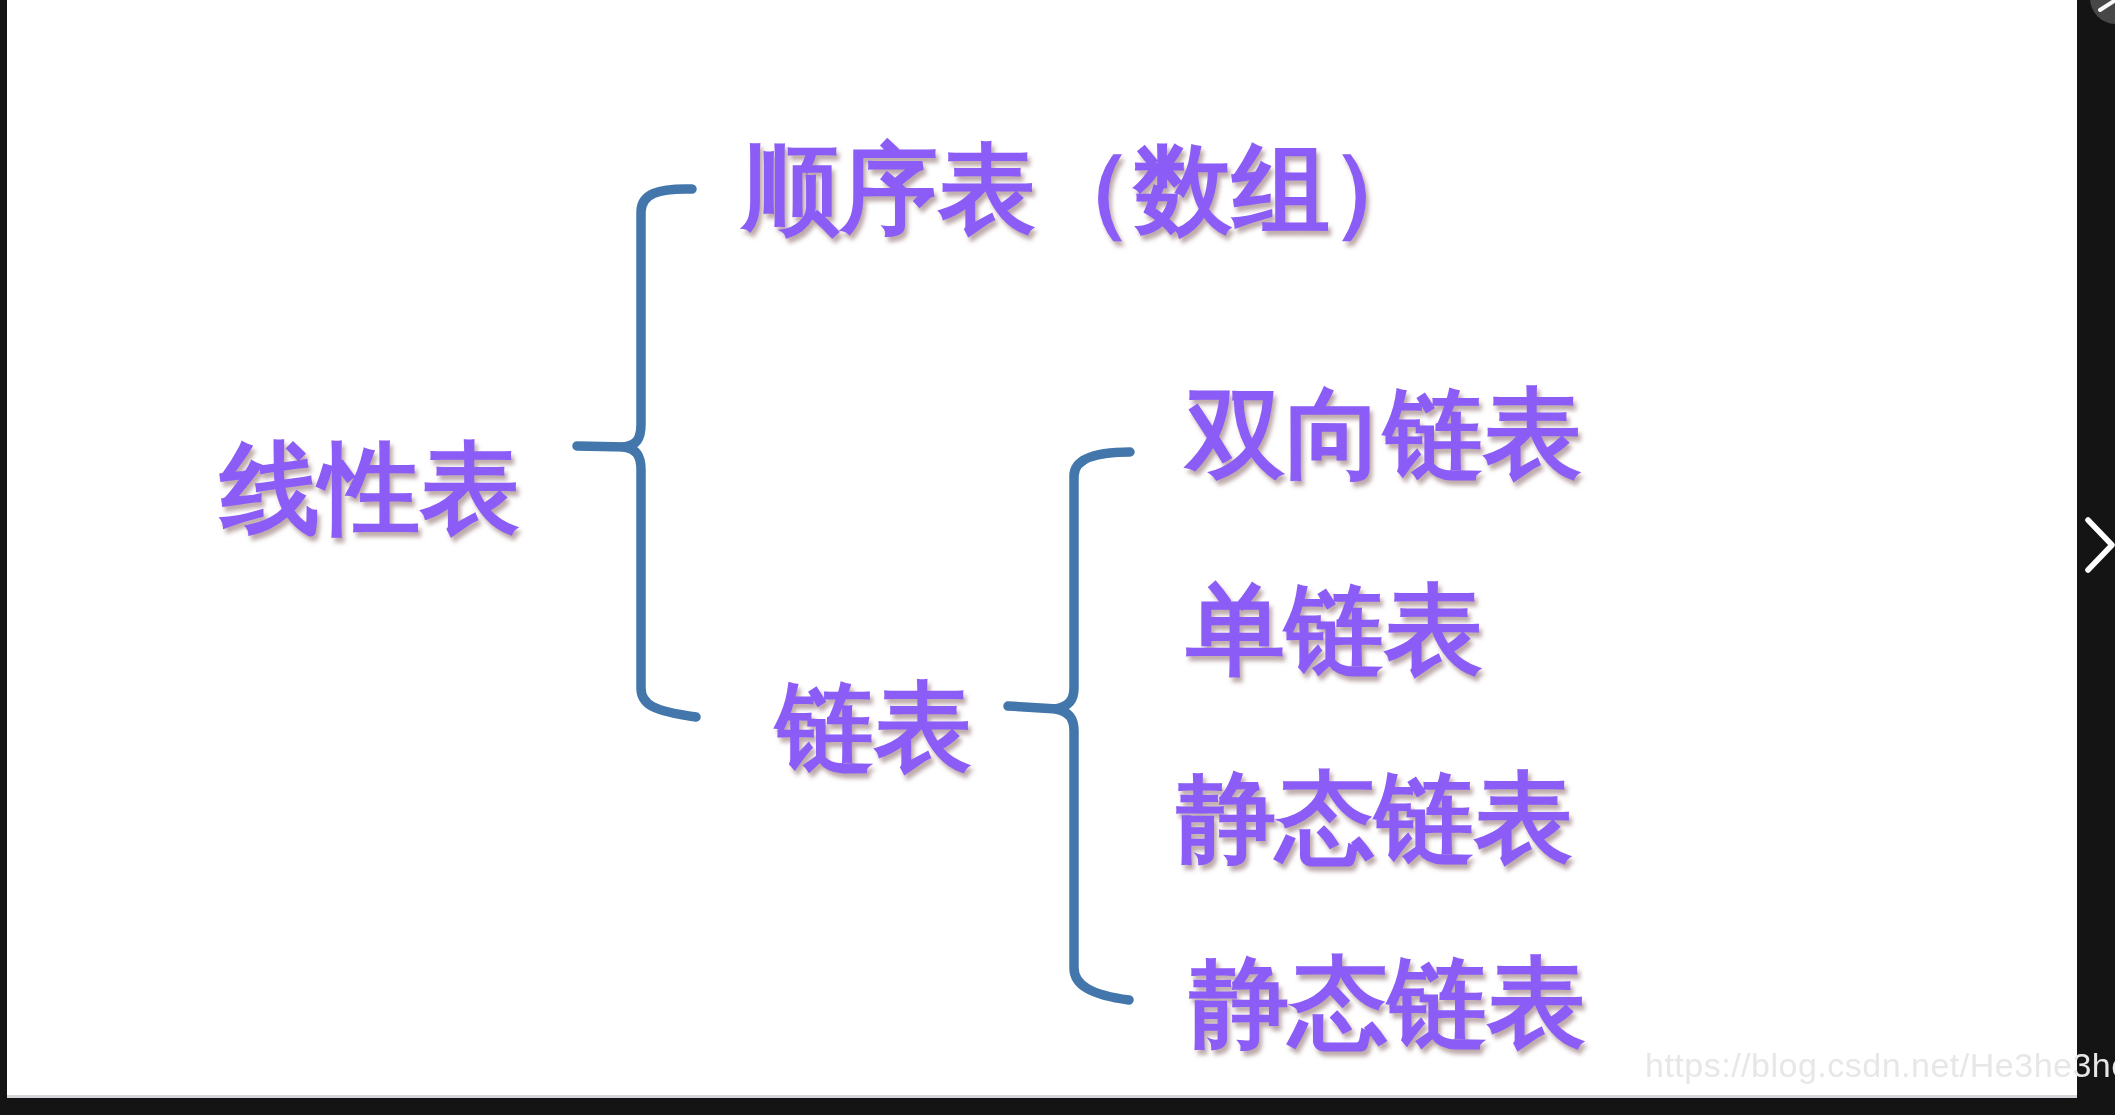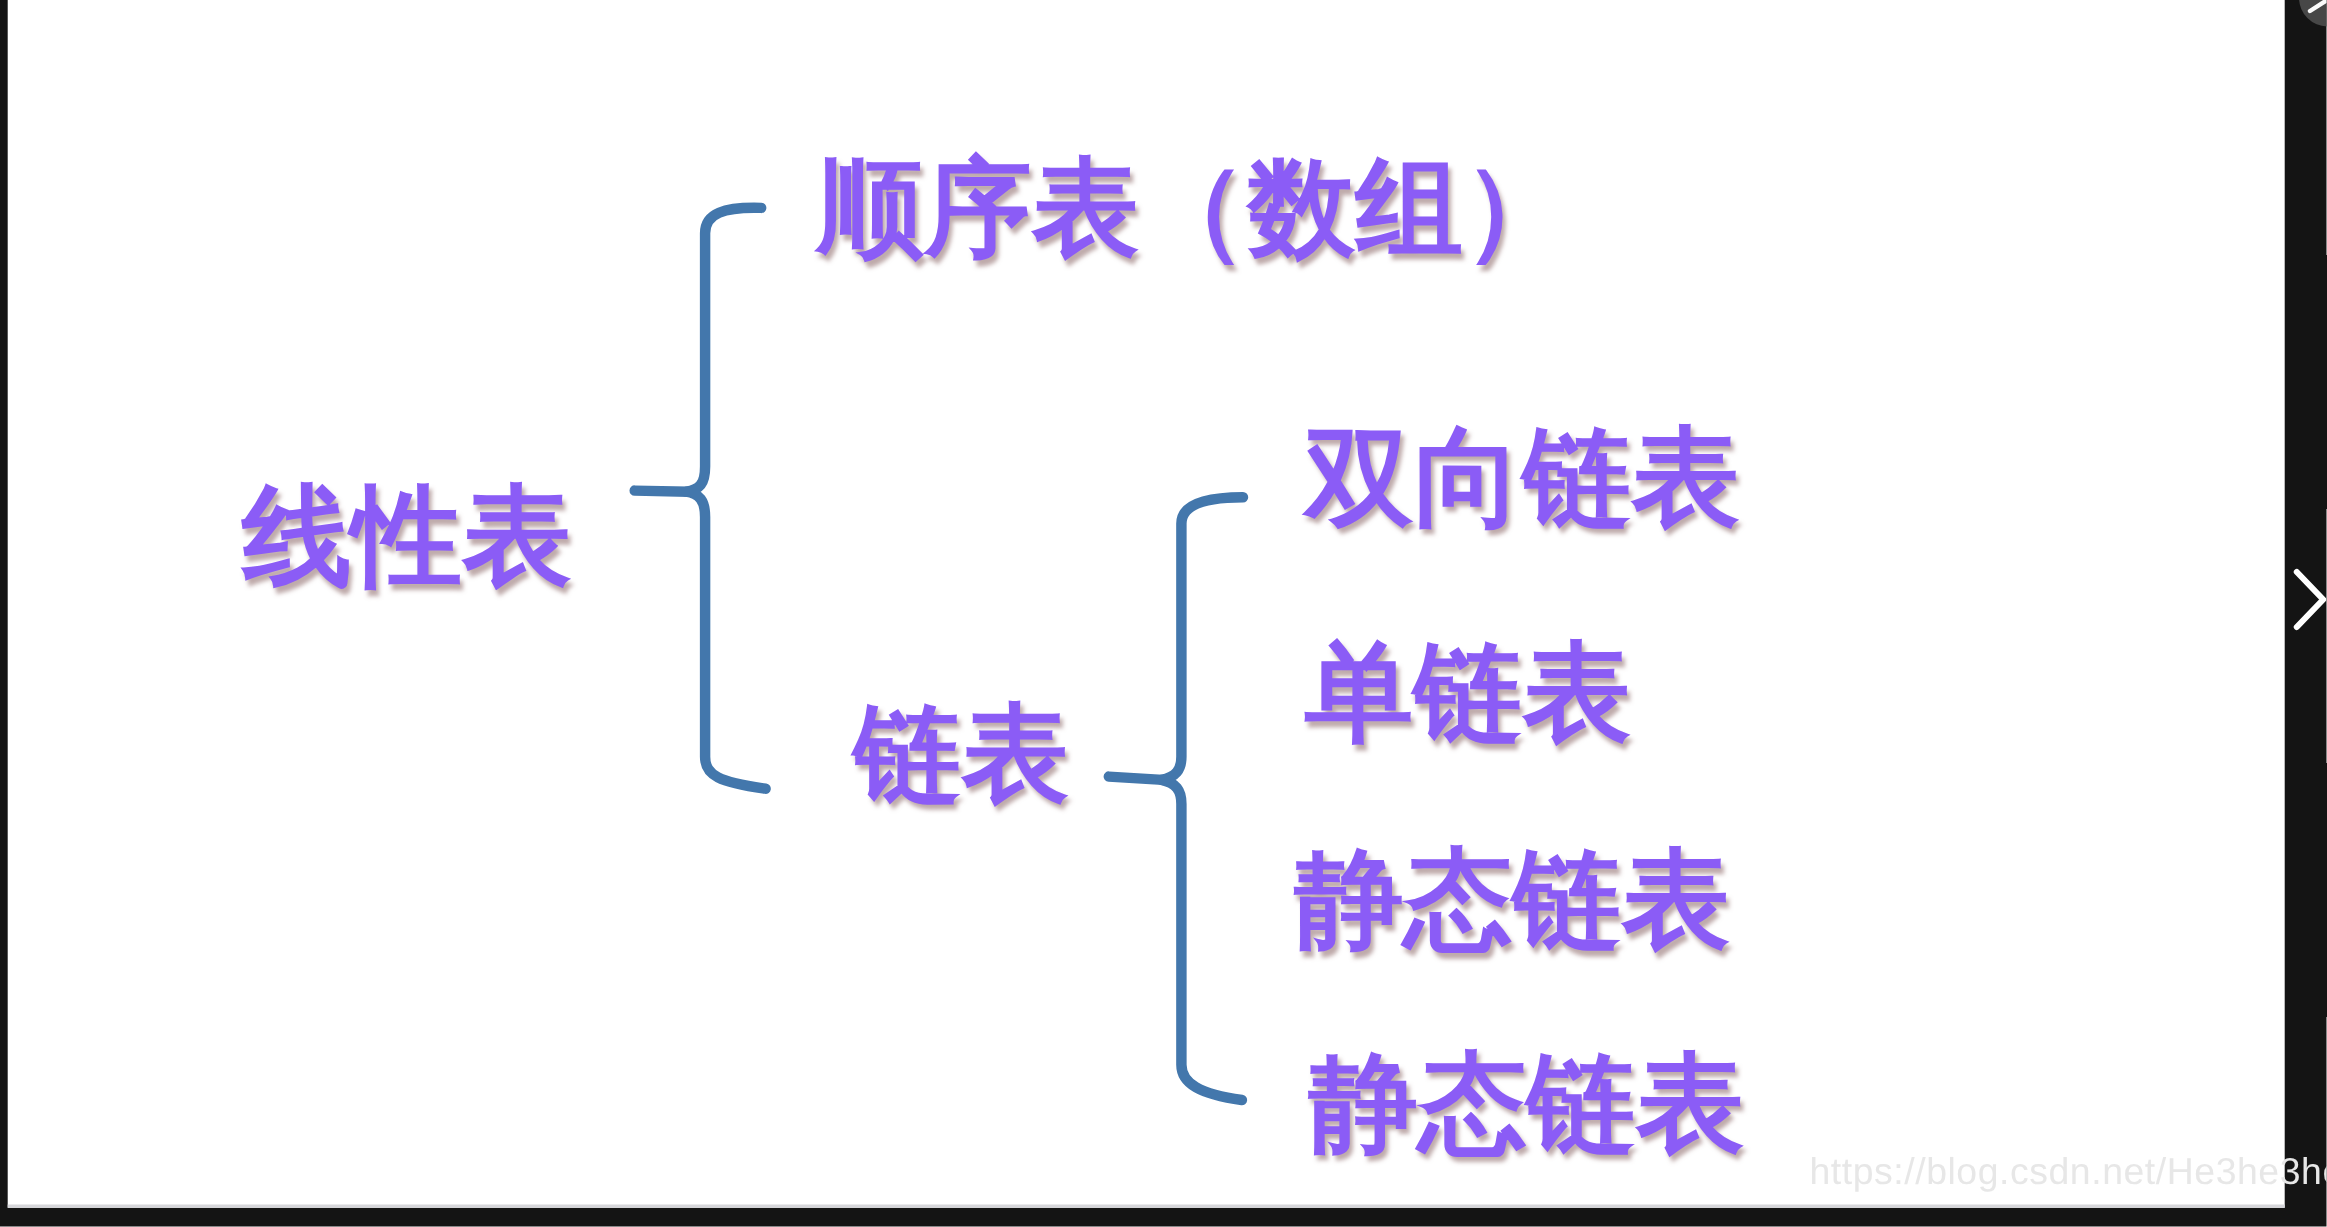--- a/index.html
+++ b/index.html
@@ -25,21 +25,21 @@
   .node {
     position: absolute;
     color: #8b5cf6;
     font-weight: bold;
     line-height: 1;
     white-space: nowrap;
     text-shadow: 3px 5px 4px rgba(128, 88, 88, 0.50);
   }
   .node-root     { left: 220px;  top: 410px; font-size: 100px; margin-top: 28px; }
   .node-seq      { left: 742px;  top: 140px; font-size: 98px;  }
-  .node-linked   { left: 776px;  top: 645px; font-size: 98px; font-family: Liberation Mono, monospace;  }
+  .node-linked   { left: 776px;  top: 678px; font-size: 98px;  }
   .node-static   { left: 1186px; top: 384px; font-size: 99px;  }
   .node-single   { left: 1186px; top: 580px; font-size: 99px; text-align: center;  }
   .node-circular { left: 1177px; top: 768px; font-size: 99px;  }
   .node-doubly   { left: 1190px; top: 953px; font-size: 99px;  }
 
   .watermark {
     position: absolute; left: 1645px; top: 1046px;
     font-size: 34px; letter-spacing: 0.5px;
     color: #e7e7e7; white-space: nowrap;
   }

